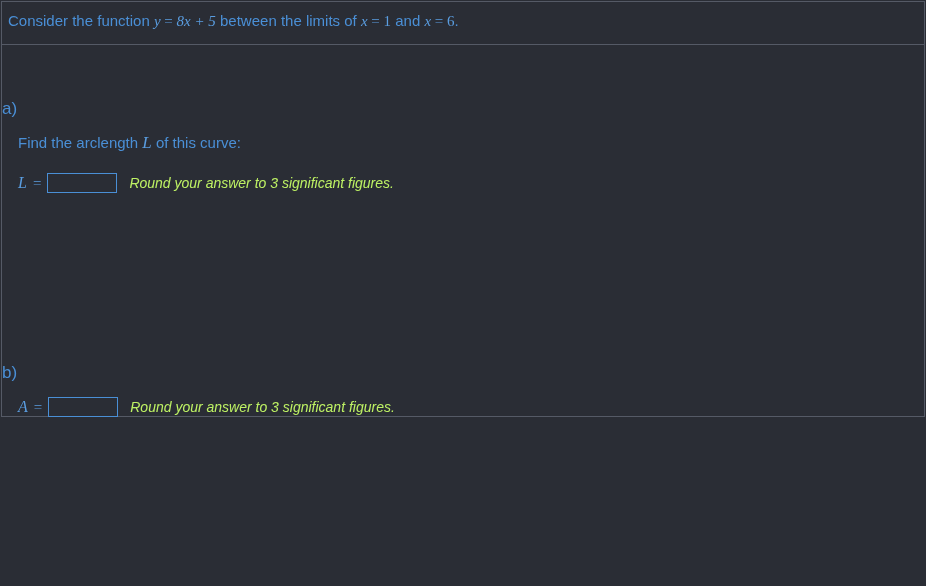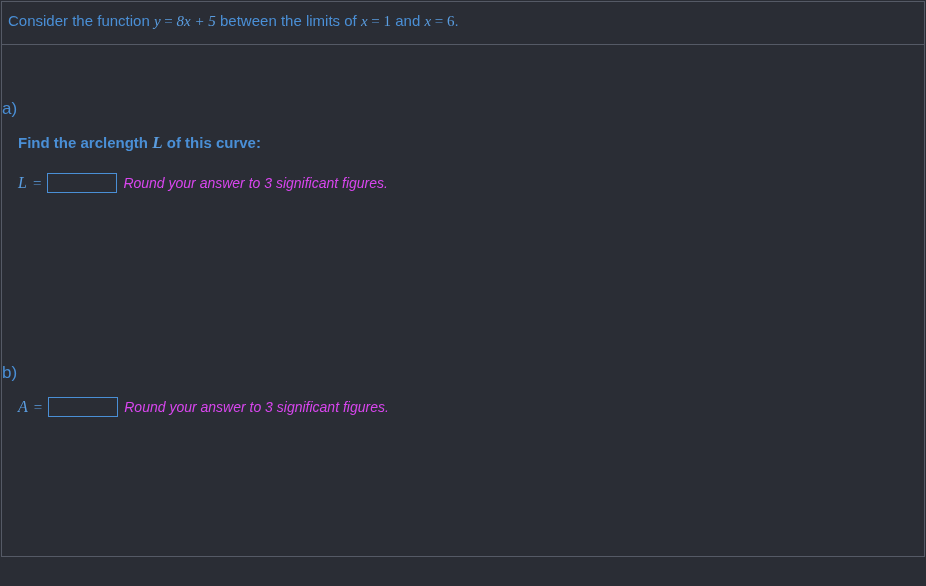--- a/index.html
+++ b/index.html
@@ -7,21 +7,21 @@
     width: 926px;
     height: 586px;
     background: #2a2d35;
     font-family: "Segoe UI", Arial, sans-serif;
     color: #4a8fd6;
     overflow: hidden;
   }
   .container {
     border: 1px solid #555a66;
     width: 924px;
-    height: 556px;
+    height: 416px;
     margin: 1px;
   }
   .intro {
     padding: 10px 6px 14px 6px;
     font-size: 15px;
     border-bottom: 1px solid #555a66;
   }
   .math { font-family: "Cambria Math", "Times New Roman", serif; font-style: italic; color:#5a9de0; }
   .mathnum { font-family: "Cambria Math", "Times New Roman", serif; font-style: normal; color:#5a9de0;}
   .part-a { padding: 54px 0 0 0; }
@@ -31,21 +31,20 @@
     font-size: 17px;
     padding-left: 0px;
     margin-bottom: 14px;
     font-family: "Segoe UI", Arial, sans-serif;
   }
   .prompt {
     color: #4a8fd6;
     font-size: 15px;
     padding-left: 16px;
     margin-bottom: 20px;
-    font-weight: bold;
   }
   .bigL { font-family: "Cambria Math","Times New Roman",serif; font-style: italic; font-size: 17px; color:#5a9de0;}
   .answer-row {
     padding-left: 16px;
     display: flex;
     align-items: center;
     gap: 6px;
   }
   .var { font-family: "Cambria Math","Times New Roman",serif; font-style: italic; color:#5a9de0; font-size:16px;}
   .eq { font-family: "Cambria Math","Times New Roman",serif; color:#5a9de0; font-size:15px;}
@@ -53,23 +52,24 @@
     width: 70px;
     height: 20px;
     background: #2a2d35;
     border: 1px solid #4a8fd6;
     outline: none;
     color: #ccc;
     padding: 1px 3px;
     font-size: 13px;
   }
   .hint {
-    color: #d946ef;
+    color: #bef264;
     font-style: italic;
     font-size: 14px;
+    margin-left: 6px;
   }
 </style>
 </head>
 <body>
 
 <div class="container">
 
   <div class="intro">
     <span>Consider the function </span><span class="math">y</span><span class="mathnum"> = </span><span class="math">8x + 5</span><span> between the limits of </span><span class="math">x</span><span class="mathnum"> = </span><span class="mathnum">1</span><span> and </span><span class="math">x</span><span class="mathnum"> = </span><span class="mathnum">6</span><span>.</span>
   </div>

